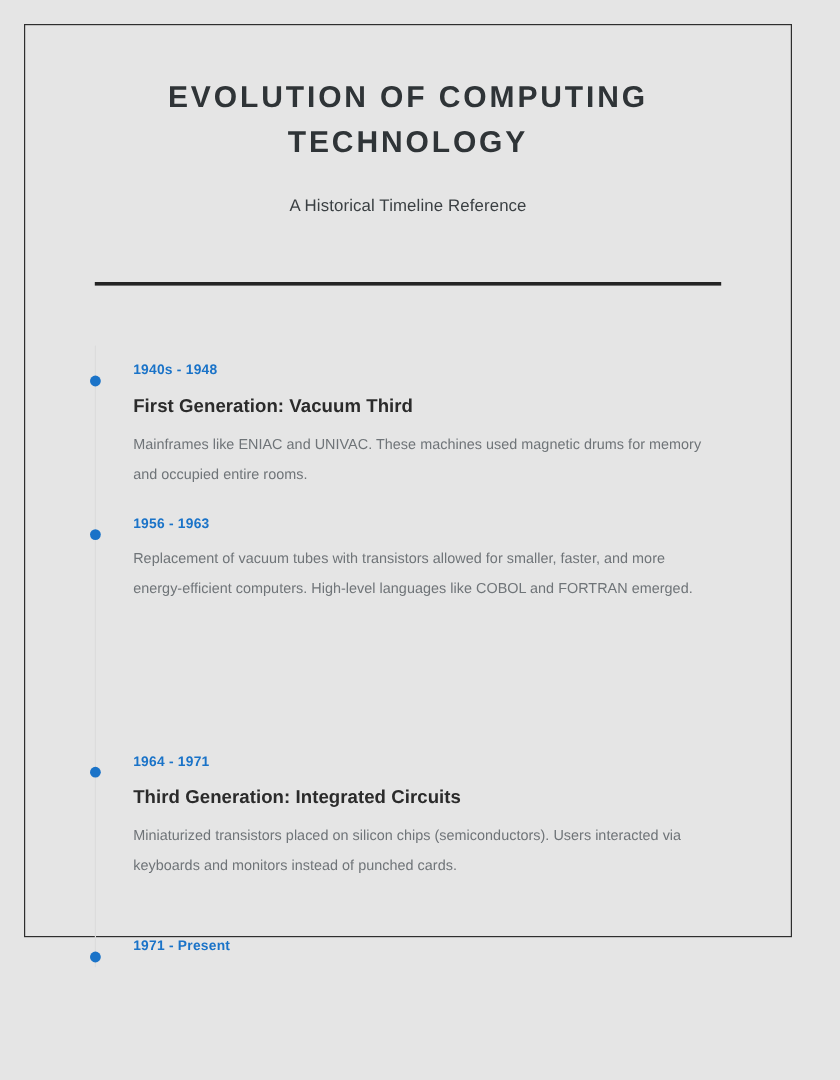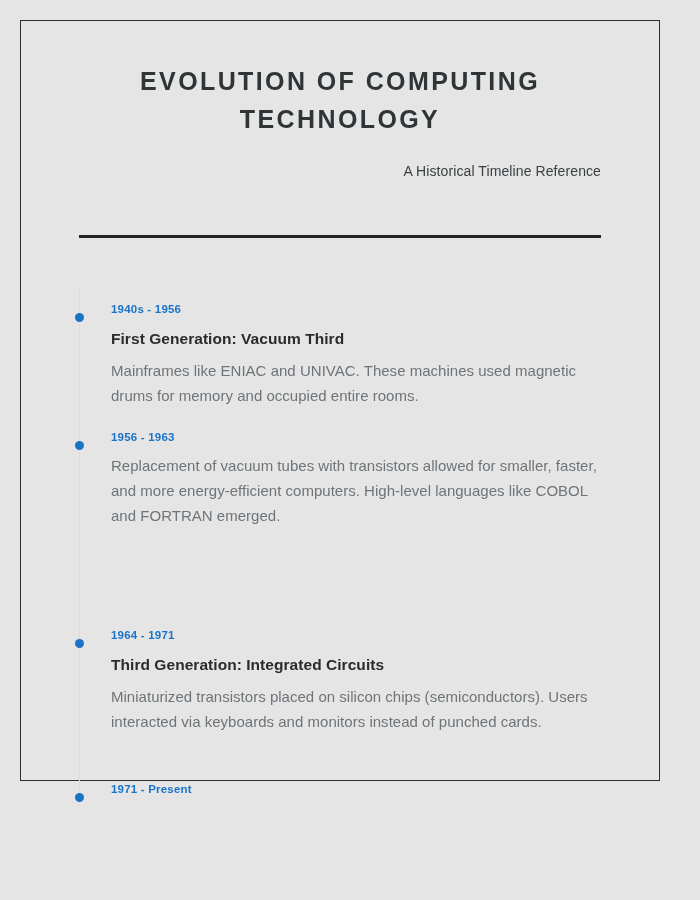--- a/index.html
+++ b/index.html
@@ -52,21 +52,20 @@
     text-transform: uppercase;
   }
   .doc-subtitle {
     font-size: 14px;
     font-weight: normal;
     color: #3b4043;
     line-height: 20px;
     margin: 0;
     padding-top: 23px;
     letter-spacing: 0.1px;
-    text-align: right;
   }
   .header-rule {
     position: absolute;
     left: 79px;
     top: 235px;
     width: 522px;
     height: 3px;
     background: #242424;
   }
 
@@ -111,21 +110,21 @@
   .item-title {
     font-size: 15.5px;
     font-weight: bold;
     color: #2b2b2b;
     line-height: 22px;
     margin: 0;
     padding-top: 11px;
     letter-spacing: 0.05px;
   }
   .item-desc {
-    font-size: 15px;
+    font-size: 12px;
     font-weight: normal;
     color: #6f7478;
     line-height: 25px;
     margin: 0;
     padding-top: 8px;
     letter-spacing: 0.02px;
   }
 
   
   .ti-0 { top: 302px; }
@@ -146,21 +145,21 @@
   </div>
 
   <div class="header-rule"></div>
 
   <div class="timeline">
 
     <div class="timeline-axis"></div>
 
     <div class="timeline-item ti-0">
       <span class="timeline-dot"></span>
-      <p class="item-date">1940s - 1956</p>
+      <p class="item-date">1940s - 1948</p>
       <p class="item-title">First Generation: Vacuum Third</p>
       <p class="item-desc">Mainframes like ENIAC and UNIVAC. These machines used magnetic drums for memory and occupied entire rooms.</p>
     </div>
 
     <div class="timeline-item ti-1">
       <span class="timeline-dot"></span>
       <p class="item-date">1956 - 1963</p>
       <p class="item-desc">Replacement of vacuum tubes with transistors allowed for smaller, faster, and more energy-efficient computers. High-level languages like COBOL and FORTRAN emerged.</p>
     </div>
 

